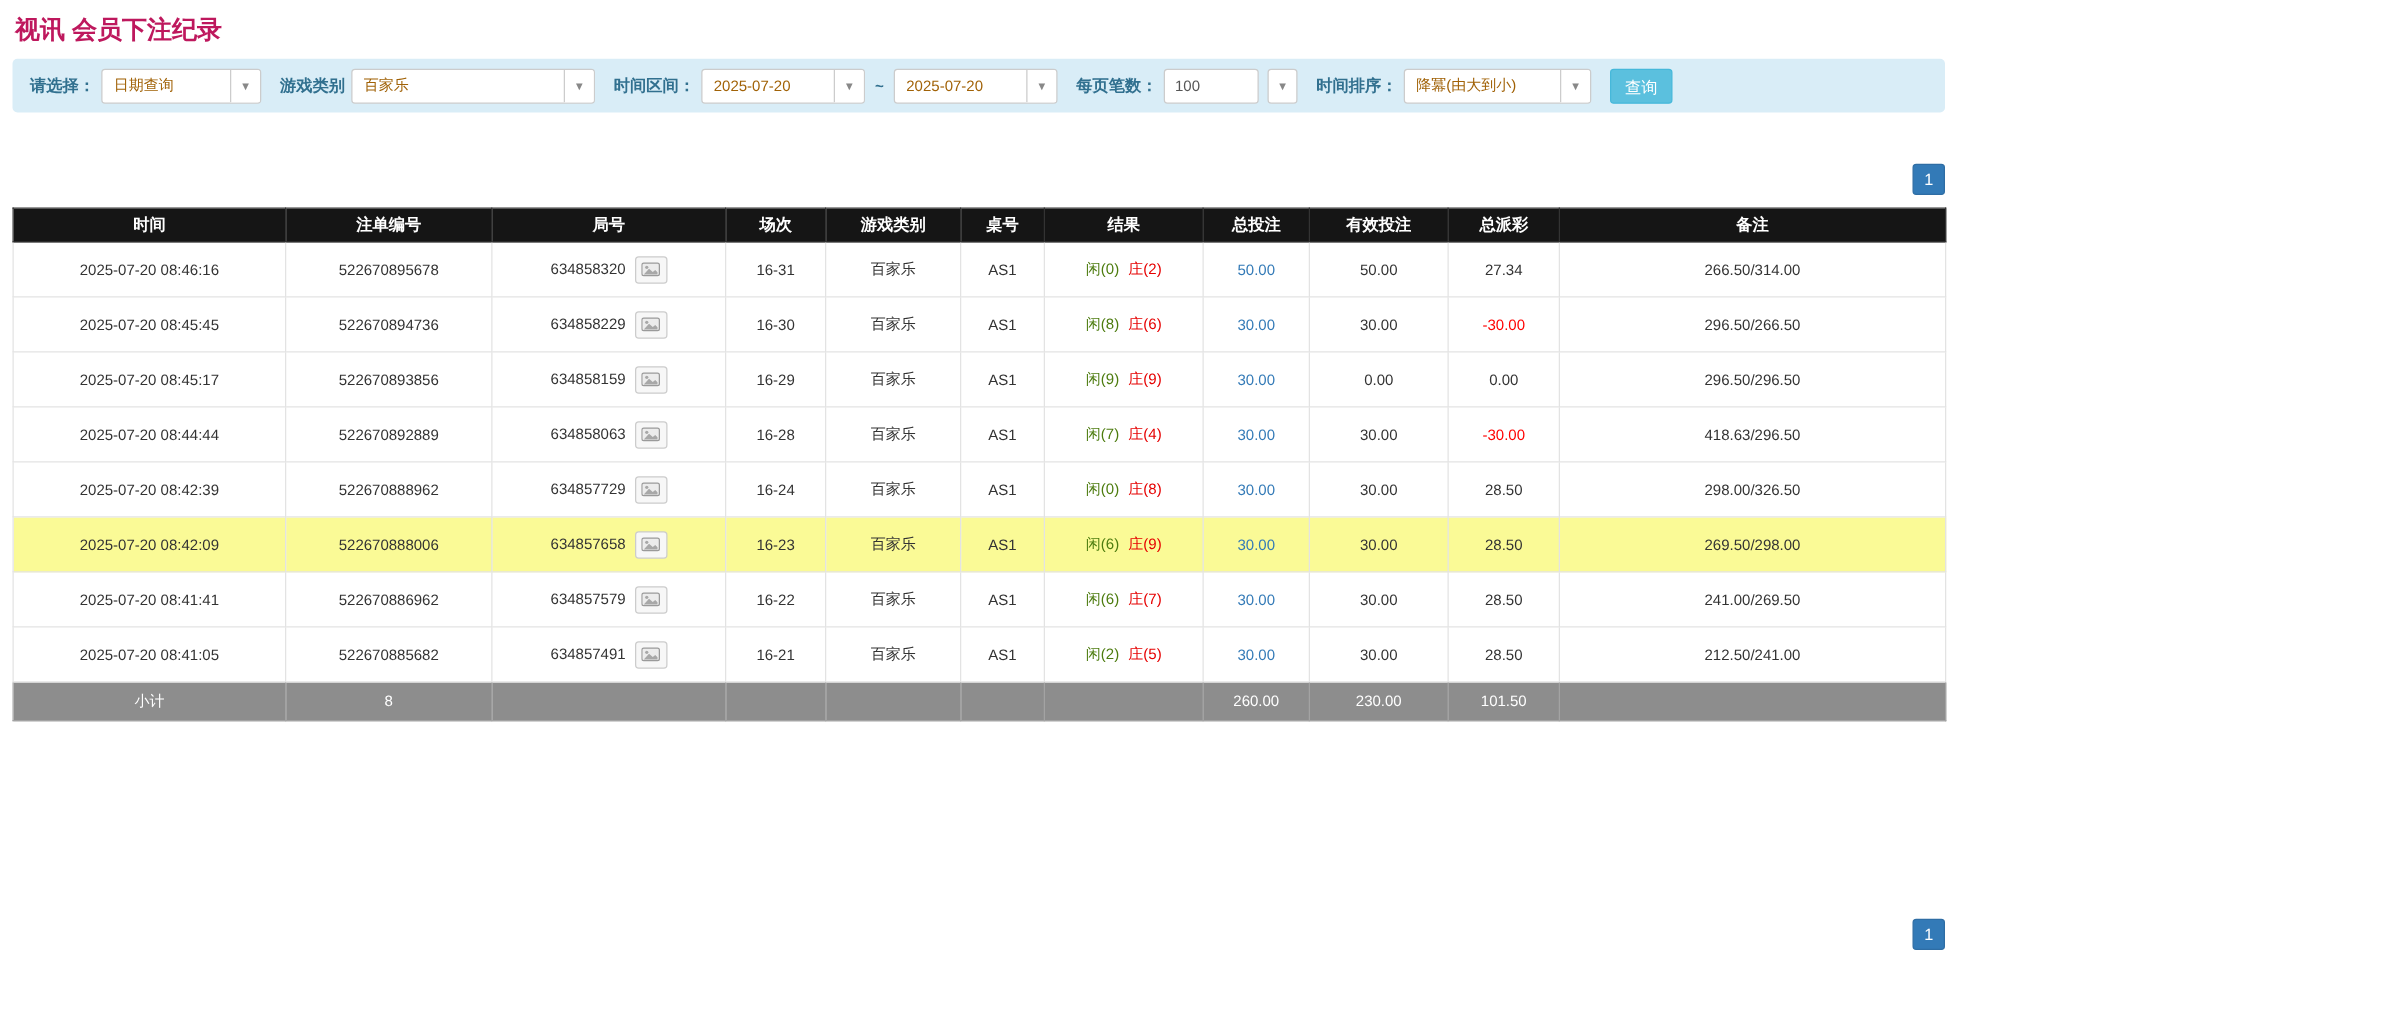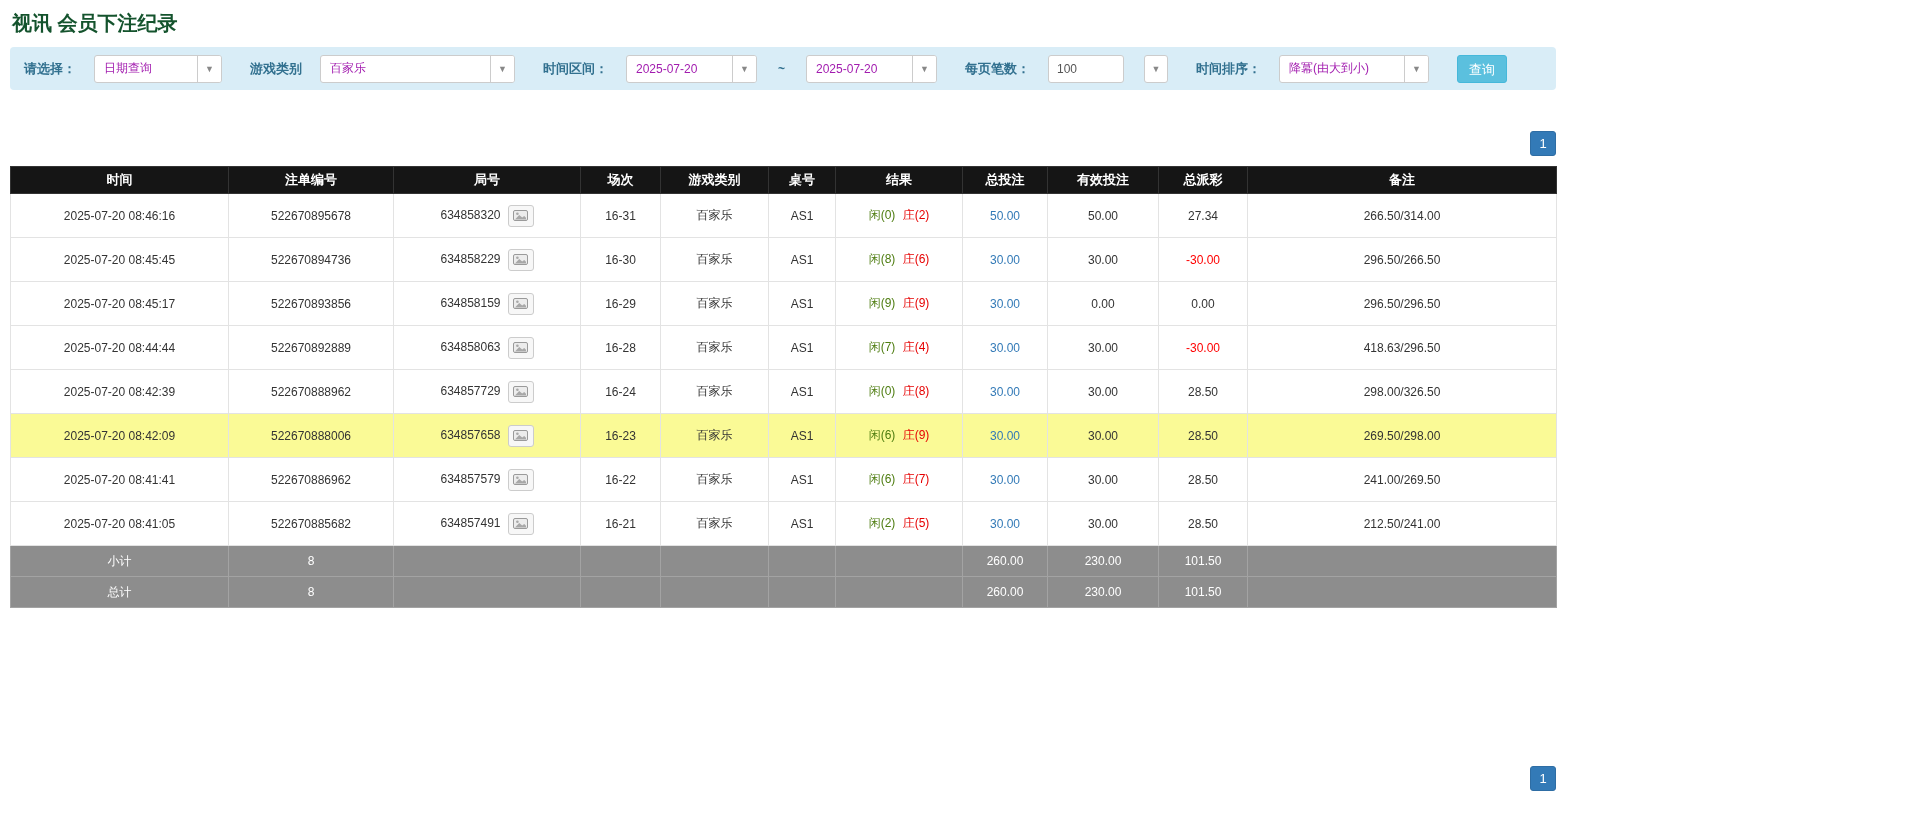--- a/index.html
+++ b/index.html
@@ -4,35 +4,35 @@
 <style>
   * { box-sizing: border-box; margin: 0; padding: 0; }
   html, body { background: #fff; }
   body {
     font-family: "Liberation Sans", "DejaVu Sans", sans-serif;
     font-size: 12px; color: #333;
     width: 1918px; height: 819px; overflow: hidden; position: relative;
   }
   .container { width: 1546px; margin-left: 10px; }
 
-  .page-title { font-size: 20px; font-weight: bold; color: #14532d; padding: 10px 0 10px 2px; }
+  .page-title { font-size: 20px; font-weight: bold; color: #be185d; padding: 10px 0 10px 2px; }
 
   
   .filter-bar {
     background: #d9edf7; border-radius: 4px;
-    padding: 7px 10px; display: flex; align-items: center; gap: 18px;
+    padding: 7px 10px; display: flex; align-items: center; gap: 5px;
     height: 43px;
   }
   .filter-label { color: #31708f; font-weight: bold; font-size: 13px; margin-left: 10px; white-space: nowrap; }
   .filter-label:first-child { margin-left: 4px; }
   .combo {
     display: inline-flex; align-items: stretch; background: #fff;
     border: 1px solid #ccc; border-radius: 3px; height: 28px; overflow: hidden;
   }
-  .combo-text { padding: 0 9px; display: flex; align-items: center; color: #a21caf; flex: 1; white-space: nowrap; }
+  .combo-text { padding: 0 9px; display: flex; align-items: center; color: #a16207; flex: 1; white-space: nowrap; }
   .combo-arrow {
     width: 24px; border-left: 1px solid #ccc; display: flex; align-items: center;
     justify-content: center; color: #888; font-size: 9px; background: #fff; cursor: pointer;
   }
   .w-query { width: 128px; }
   .w-game  { width: 195px; }
   .w-date  { width: 131px; }
   .w-sort  { width: 150px; }
   .tilde { color: #31708f; font-weight: bold; margin: 0 3px; }
   .num-input {
@@ -389,33 +389,20 @@
     <td></td>
     <td></td>
     <td></td>
     <td></td>
     <td></td>
     <td>260.00</td>
     <td>230.00</td>
     <td>101.50</td>
     <td></td>
   </tr>
-        <tr>
-    <td>总计</td>
-    <td>8</td>
-    <td></td>
-    <td></td>
-    <td></td>
-    <td></td>
-    <td></td>
-    <td>260.00</td>
-    <td>230.00</td>
-    <td>101.50</td>
-    <td></td>
-  </tr>
       </tfoot>
   </table>
 
   <div class="pagination-row pagination-bottom">
     <span class="page-btn">1</span>
   </div>
 
 </div>
 
 </body></html>

